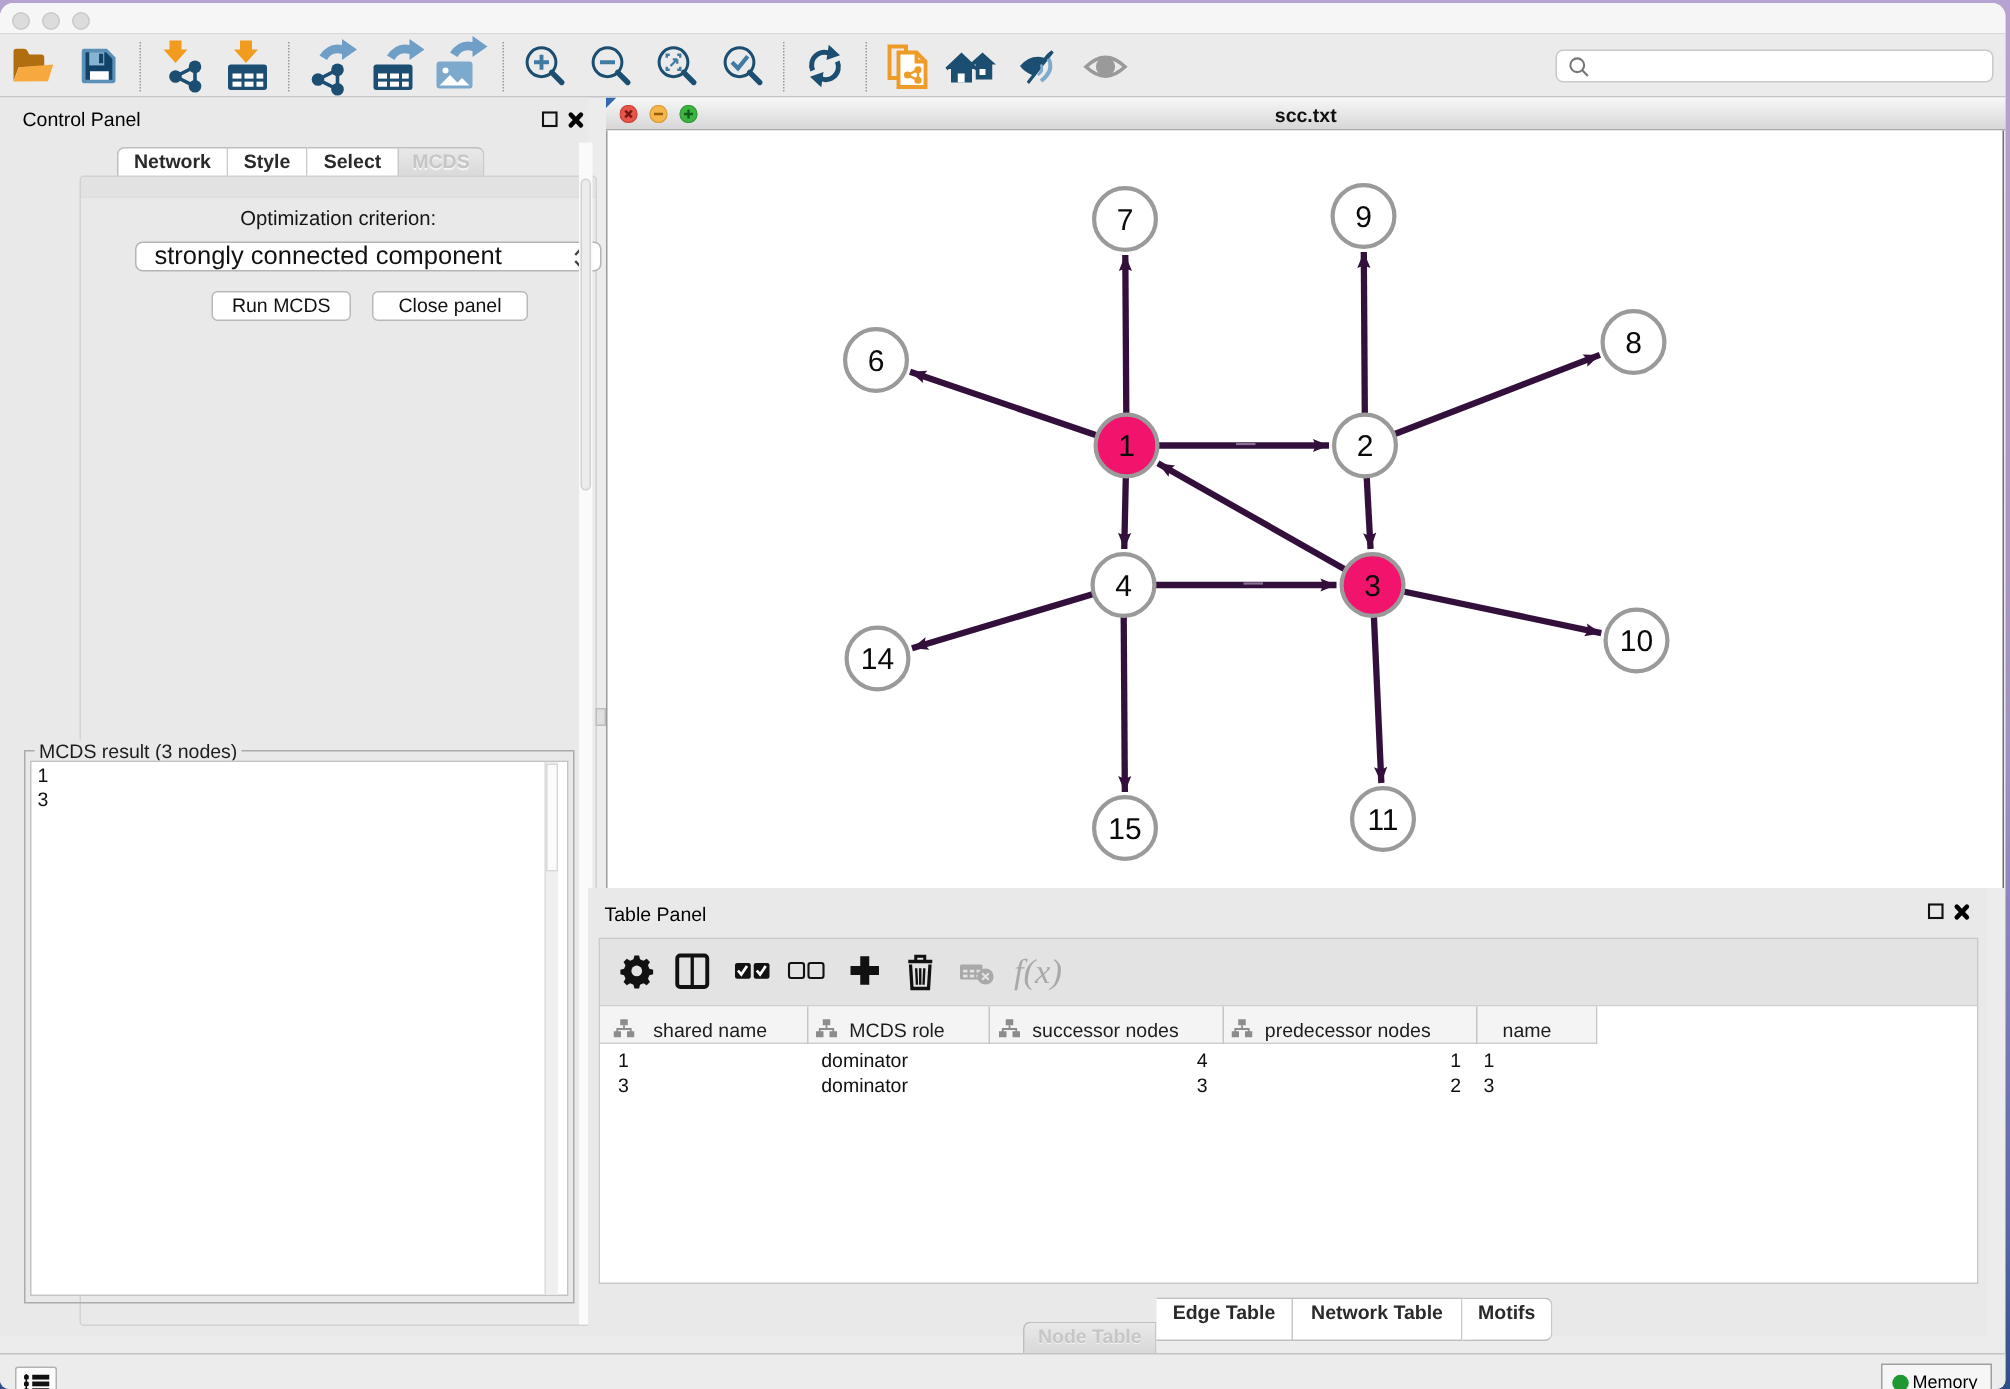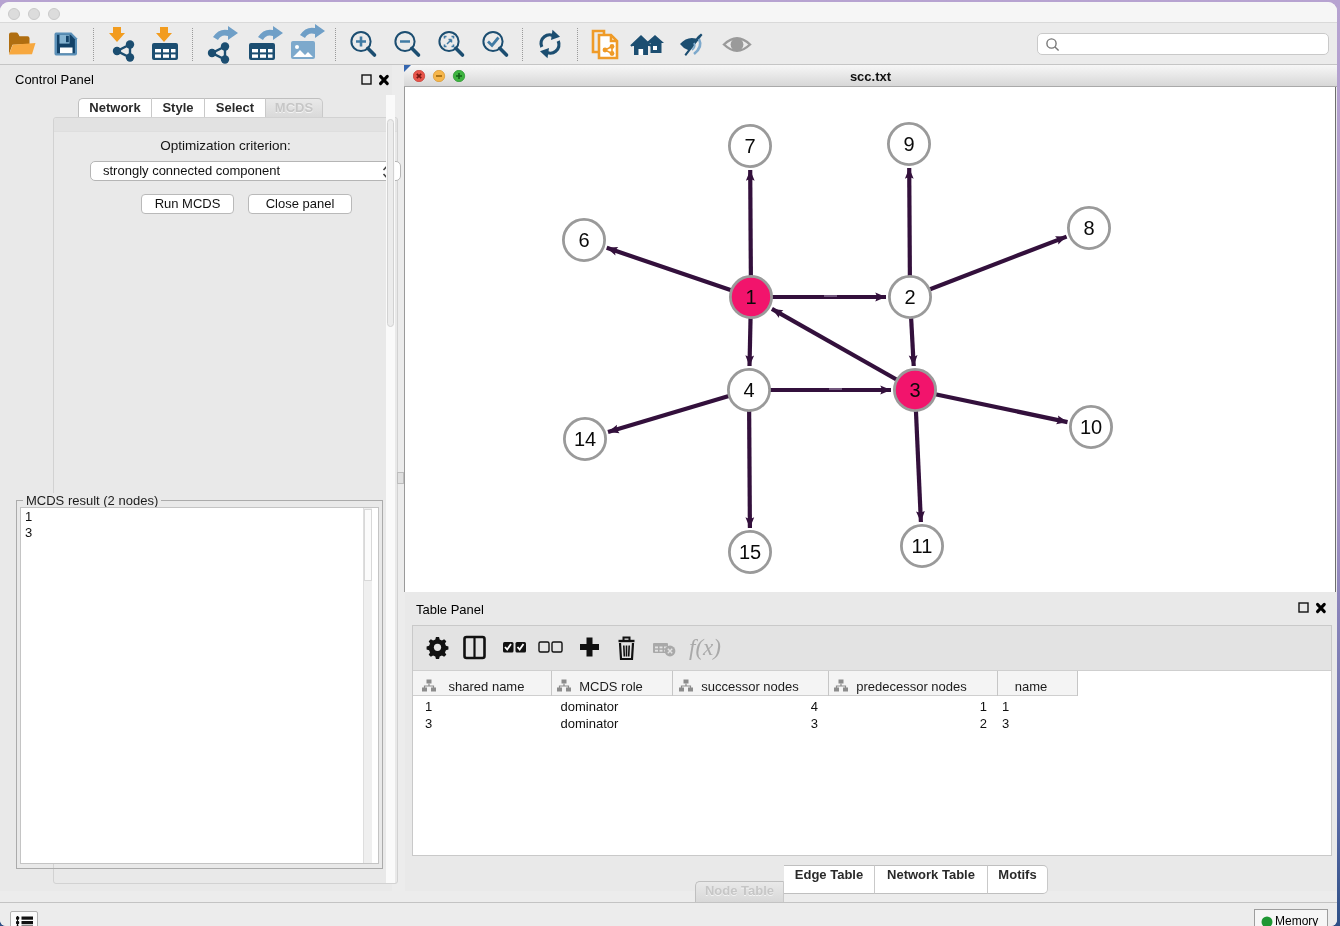--- a/index.html
+++ b/index.html
@@ -31,21 +31,21 @@
 #cpbox .tophl { position:absolute; left:0; top:0; width:100%; height:14px; background:#e2e2e2; border-bottom:1px solid #dedede; border-radius:3px 3px 0 0;}
 .btn { position:absolute; background:#fff; border:1px solid #b9b9b9; border-radius:4px; font-size:13px; color:#111; text-align:center; line-height:18px; height:20px; }
 #mcdsfield { position:absolute; left:16px; top:435px; width:367px; height:369px; border:1px solid #ababab; }
 #mcdslegend { position:absolute; left:6px; top:-8px; background:#e9e9e9; padding:0 3px; font-size:13px; color:#1c1c1c; }
 #mcdstext { position:absolute; left:3px; top:6px; right:3px; bottom:4px; background:#fff; border:1px solid #c4c4c4; font-size:13px; color:#111; }
 
 #netwin { position:absolute; left:404px; top:63px; width:933px; height:527px; }
 #nettitle { position:absolute; left:0; top:0; width:100%; height:22px; background:linear-gradient(180deg,#f7f7f7,#e9e9e9 45%,#d7d7d7); border-bottom:1px solid #a9a9a9; }
 #netcanvas { position:absolute; left:0; top:22px; width:932px; height:505px; background:#fff; border-left:1px solid #9a9a9a; border-right:1px solid #6e6e6e; }
 
-#tpanel { position:absolute; left:405px; top:590px; width:933px; height:299px; background:#e9e9e9;text-decoration:underline; }
+#tpanel { position:absolute; left:392px; top:590px; width:933px; height:299px; background:#e9e9e9;text-decoration:underline; }
 #tbox { position:absolute; left:7px; top:33px; width:920px; height:231px; background:#fff; border:1px solid #c9c9c9; }
 #ttoolbar { position:absolute; left:0; top:0; width:100%; height:45px; background:#e3e3e3; border-bottom:1px solid #cfcfcf; }
 #thead { position:absolute; left:0; top:45px; width:100%; height:25px; background:#f4f4f4; border-bottom:1px solid #cfcfcf; font-size:13px; color:#1c1c1c; }
 .hsep { position:absolute; top:0; height:25px; width:0; border-left:1px solid #c6c6c6; }
 .hcell { position:absolute; top:8px; text-align:center; font-size:13px; }
 .trow { position:absolute; font-size:13px; color:#111; height:18px; }
 .tc { position:absolute; top:2px; }
 
 #statusbar { position:absolute; left:0; top:900px; width:100%; height:35px; background:#ececec; border-top:1px solid #c3c3c3; }
 #listbtn { position:absolute; left:10px; top:8px; width:28px; height:21px; background:#fbfbfb; border:1px solid #b2b2b2; border-radius:2px; }
@@ -214,31 +214,31 @@
     </svg>
     <div class="seg" style="left:78px;top:33px;">
       <div class="tb" style="width:74px;">Network</div>
       <div class="tb" style="width:53px;">Style</div>
       <div class="tb" style="width:61px;">Select</div>
       <div class="tb dis" style="width:57px;">MCDS</div>
     </div>
     <div id="cpbox">
       <div class="tophl"></div>
       <div style="position:absolute;left:0;top:20px;width:100%;text-align:center;font-size:13.5px;color:#151515;">Optimization criterion:</div>
-      <div style="position:absolute;left:36px;top:43px;width:311px;height:20px;background:#fff;border:1px solid #b5b5b5;border-radius:5px;font-size:13px;color:#111;line-height:18px;padding-left:12px;">strongly connected component
+      <div style="position:absolute;left:36px;top:43px;width:311px;height:20px;background:#fff;border:1px solid #b5b5b5;border-radius:5px;font-size:17px;color:#111;line-height:18px;padding-left:12px;">strongly connected component
         <svg style="position:absolute;right:8px;top:3px;" width="10" height="14" viewBox="0 0 10 14">
             <path d="M1.5 5 L5 1.2 L8.5 5" fill="none" stroke="#444" stroke-width="1.6"></path>
             <path d="M1.5 9 L5 12.8 L8.5 9" fill="none" stroke="#444" stroke-width="1.6"></path>
           </svg>
       </div>
       <div class="btn" style="left:87px;top:76px;width:93px;">Run MCDS</div>
       <div class="btn" style="left:194px;top:76px;width:104px;">Close panel</div>
     </div>
     <div id="mcdsfield">
-      <div id="mcdslegend">MCDS result (2 nodes)</div>
+      <div id="mcdslegend">MCDS result (3 nodes)</div>
       <div id="mcdstext">
         <div style="padding:1px 0 0 4px; line-height:16px;">1<br>3</div>
         <div style="position:absolute; right:6px; top:0; width:9px; height:100%; background:#efefef; border-left:1px solid #dedede;">
           <div style="position:absolute;left:0;top:1px;width:8px;height:72px;background:#fbfbfb;border:1px solid #d8d8d8;"></div>
         </div>
       </div>
     </div>
 
     <div style="position:absolute;left:386px;top:30px;width:9px;height:788px;background:#fafafa;">
       <div style="position:absolute;left:0.5px;top:24px;width:7px;height:208px;background:#ececec;border:1px solid #d2d2d2;border-radius:4px;"></div>

